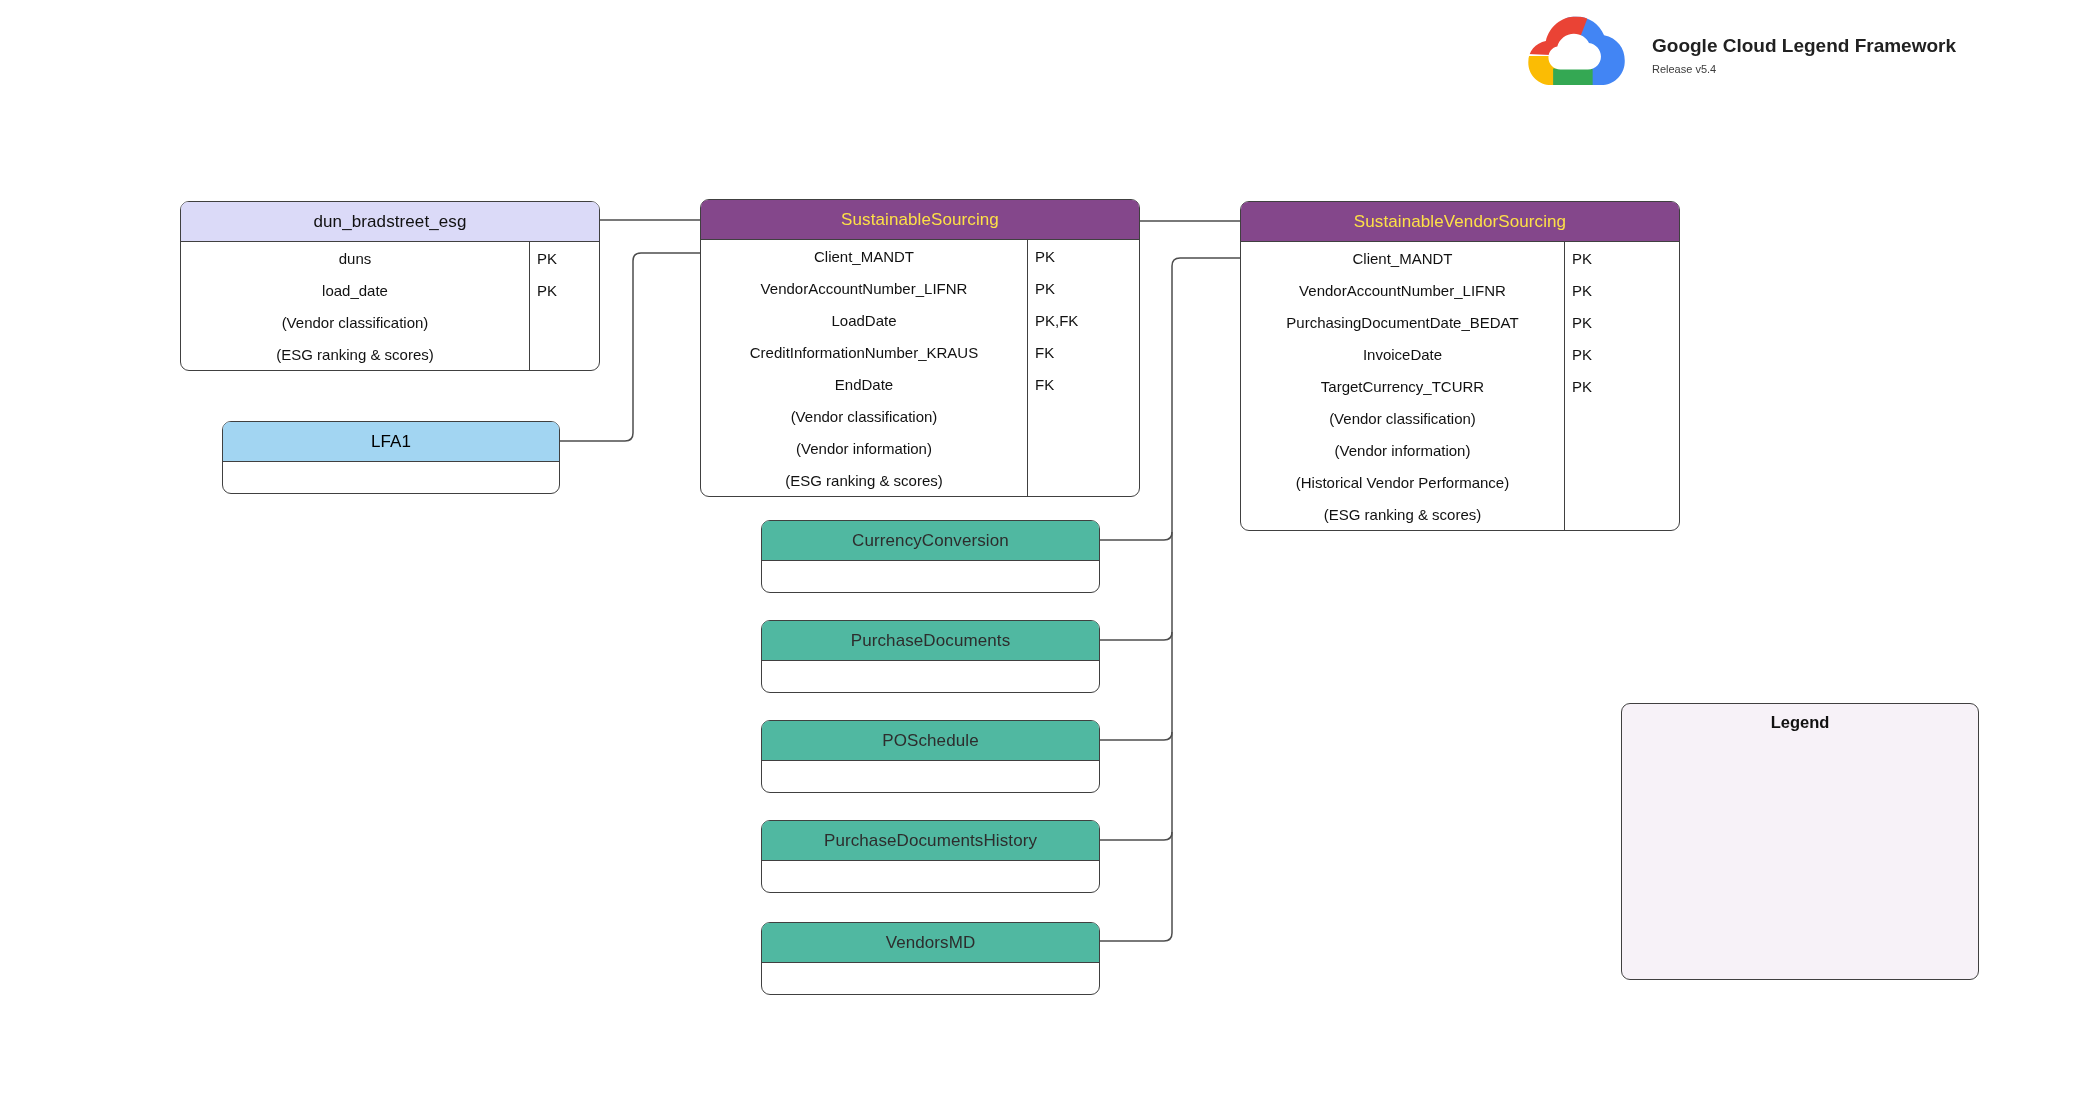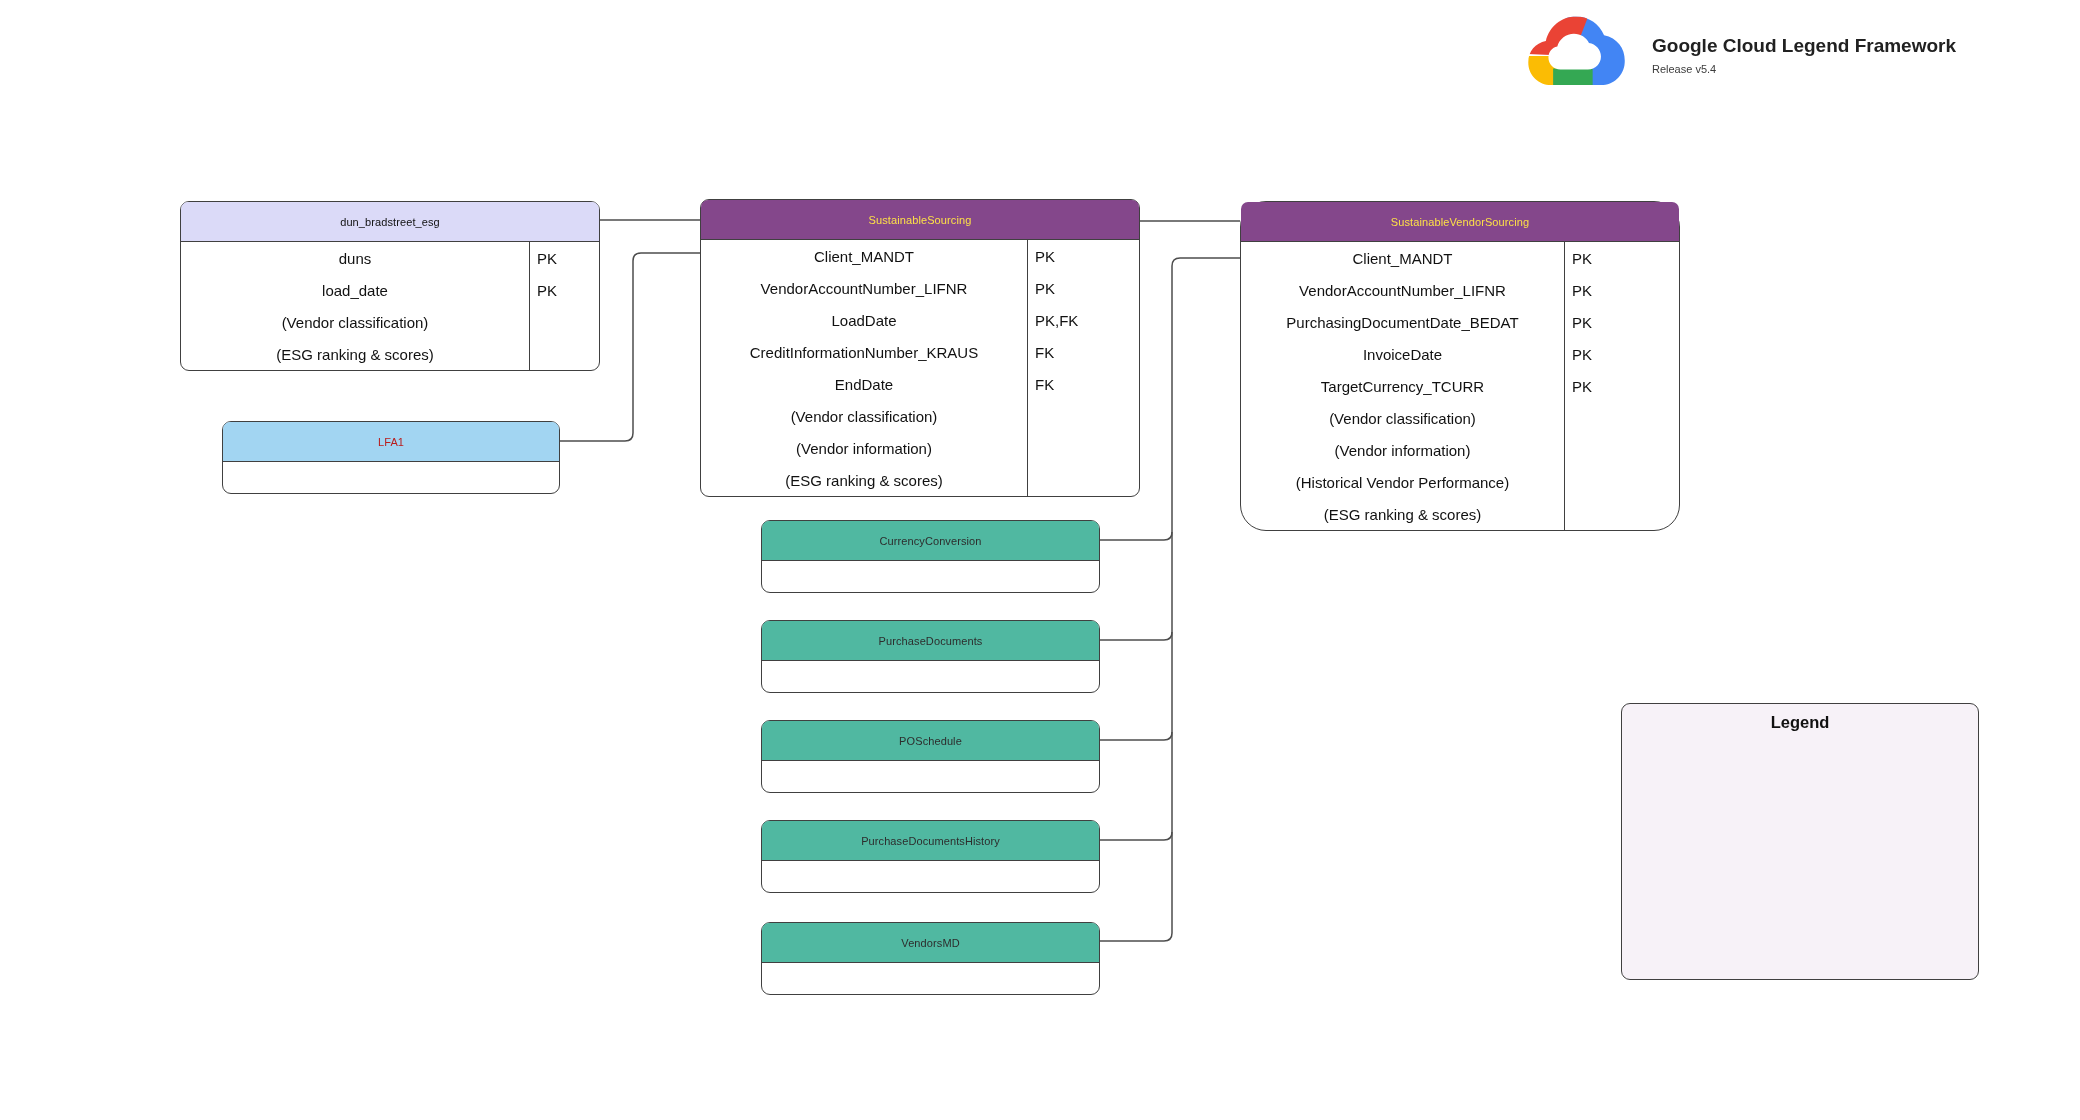--- a/index.html
+++ b/index.html
@@ -8,24 +8,24 @@
     font-family:"Liberation Sans", sans-serif;color:#111111;
   }
   .wires{position:absolute;left:0;top:0;z-index:1;}
   .wires path{fill:none;stroke:#4d4d4d;stroke-width:1.5;}
 
   
   .tbl{position:absolute;z-index:2;border:1.5px solid #404040;border-radius:9px;
        background:#ffffff;box-sizing:border-box;}
   .tbl .hd{height:39px;display:flex;align-items:center;justify-content:center;
        border-bottom:1.5px solid #404040;border-radius:7px 7px 0 0;
-       font-size:11px;letter-spacing:.1px;}
+       font-size:17px;letter-spacing:.1px;}
   .k9p .hd{background:#dbdaf8;color:#111;}
   .k9r .hd{background:#84478b;color:#fde047;}
-  .cdc .hd{background:#a2d5f2;color:#b91c1c;}
+  .cdc .hd{background:#a2d5f2;color:#000000;}
   .sap .hd{background:#50b8a1;color:#2d2d2d;}
   .trow{display:flex;height:32px;align-items:stretch;font-size:15px;}
   .trow .nm{flex:1;display:flex;align-items:center;justify-content:center;text-align:center;}
   .trow .ky{border-left:1.5px solid #404040;display:flex;align-items:center;
        padding-left:7px;box-sizing:border-box;}
   .c70 .ky{width:70px;}
   .c112 .ky{width:112px;}
   .c115 .ky{width:115px;}
   .trow.empty{height:31px;}
 
@@ -145,21 +145,21 @@
     <div class="trow">
       <div class="nm">(Vendor information)</div>
       <div class="ky"></div>
     </div>
     <div class="trow">
       <div class="nm">(ESG ranking &amp; scores)</div>
       <div class="ky"></div>
     </div>
   </div>
 
-  <div class="tbl k9r c115" style="left:1240px;top:201px;width:440px;border-radius:26px;">
+  <div class="tbl k9r c115" style="left:1240px;top:201px;width:440px;">
     <div class="hd">SustainableVendorSourcing</div>
     <div class="trow">
       <div class="nm">Client_MANDT</div>
       <div class="ky">PK</div>
     </div>
     <div class="trow">
       <div class="nm">VendorAccountNumber_LIFNR</div>
       <div class="ky">PK</div>
     </div>
     <div class="trow">

